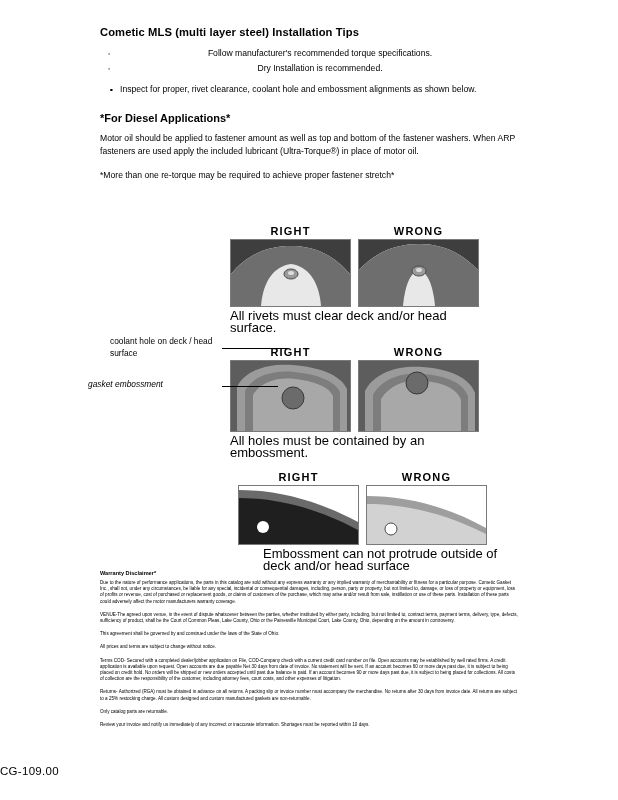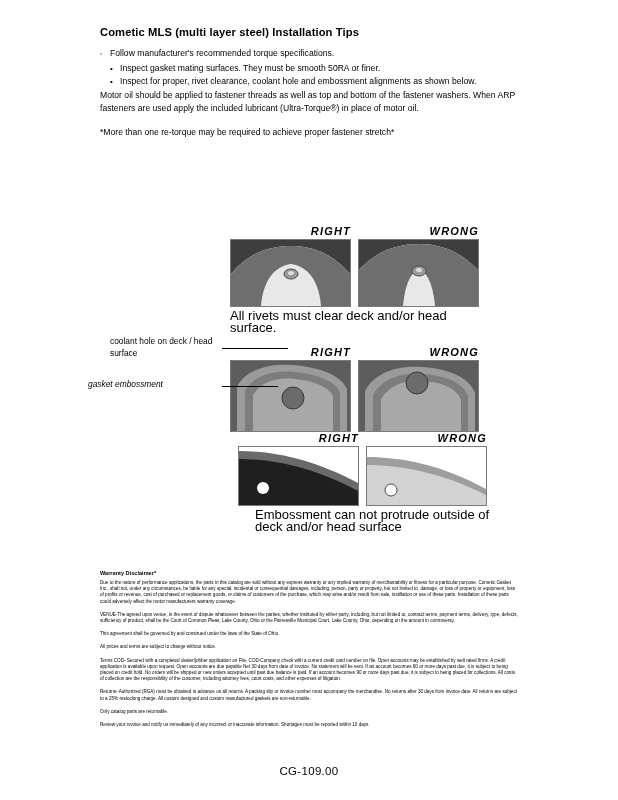--- a/index.html
+++ b/index.html
@@ -27,23 +27,24 @@
     top: 26px;
     width: 430px;
   }
   h1.title {
     font-size: 11.2px;
     font-weight: bold;
     margin: 0 0 9px 0;
     letter-spacing: 0.1px;
   }
   .bullet-list {
-    margin: 0;
+    margin: 8px;
     padding: 0;
     list-style: none;
+    text-align: center;
   }
   .bullet-list li {
     font-size: 8.6px;
     line-height: 13.5px;
     position: relative;
     padding-left: 10px;
     margin-bottom: 1px;
   }
   .bullet-list li .marker {
     position: absolute;
@@ -93,26 +94,25 @@
     width: 250px;
   }
   .fig-row {
     display: flex;
     gap: 7px;
   }
   .fig-col {
     width: 121px;
   }
   .fig-label {
-    text-align: right;
+    text-align: center;
     font-size: 11px;
     font-weight: bold;
     letter-spacing: 1.2px;
     margin-bottom: 2px;
-    font-style: italic;
   }
   .fig-box {
     width: 121px;
     border: 1px solid #7a7a7a;
     box-sizing: border-box;
     overflow: hidden;
     background: #ffffff;
   }
   .fig-box svg { display: block; }
   .fig-caption {
@@ -151,43 +151,45 @@
     font-size: 4.6px;
     line-height: 6.2px;
     margin: 0 0 7px 0;
     text-align: left;
   }
   .docnum {
     position: absolute;
     left: 0;
     top: 765px;
     width: 618px;
-    text-align: center;
+    text-align: left;
     font-size: 11.5px;
     letter-spacing: 0.3px;
   }
 </style>
 </head>
 <body>
 
 <div class="page">
 
   <div class="content">
     <h1 class="title">Cometic MLS (multi layer steel) Installation Tips</h1>
 
     <ul class="bullet-list">
       <li><span class="marker">◦</span><span>Follow manufacturer's recommended torque specifications.</span></li>
+      <li><span class="marker">◦</span><span>Dry Installation is recommended.</span></li>
     </ul>
 
     <ul class="sub-list">
-      <li><span class="marker">•</span><span>Inspect gasket mating surfaces.  They must be smooth 50RA or finer.</span></li>
+      <li><span class="marker">•</span></li>
       <li><span class="marker">•</span><span>Inspect for proper, rivet clearance, coolant hole and embossment alignments as shown below.</span></li>
     </ul>
 
-    <p class="body">Motor oil should be applied to fastener threads as well as top and bottom of the fastener washers.  When ARP fasteners are used apply the included lubricant (Ultra-Torque®) in place of motor oil.</p>
+    <h2 class="subtitle">*For Diesel Applications*</h2>
+    <p class="body">Motor oil should be applied to fastener amount as well as top and bottom of the fastener washers.  When ARP fasteners are used apply the included lubricant (Ultra-Torque®) in place of motor oil.</p>
     <p class="body last">*More than one re-torque may be required to achieve proper fastener stretch*</p>
   </div>
 
   <div class="figures">
 
     <div class="fig-row">
       <div class="fig-col">
         <div class="fig-label">RIGHT</div>
         <div class="fig-box">
           <svg width="119" height="66" viewBox="0 0 119 66">
@@ -237,20 +239,21 @@
             <rect x="0" y="0" width="119" height="70" fill="#ffffff"></rect>
             <path d="M0 0 H119 V70 H0 Z" fill="#5d5d5d"></path>
             <path d="M6 30 C16 10 42 4 64 6 C90 8 110 16 116 32 L116 70 L6 70 Z" fill="#9b9b9b"></path>
             <path d="M14 34 C24 16 46 11 65 13 C88 15 104 22 109 35 L109 70 L14 70 Z" fill="#7d7d7d"></path>
             <path d="M22 38 C32 22 50 18 66 20 C86 22 98 28 102 39 L102 70 L22 70 Z" fill="#a8a8a8"></path>
             <circle cx="58" cy="22" r="11" fill="#6b6b6b" stroke="#3a3a3a" stroke-width="1"></circle>
           </svg>
         </div>
       </div>
     </div>
+    <div class="fig-caption wide">All holes must be contained by an embossment.</div>
 
     <div class="fig-row" style="margin-left:8px;">
       <div class="fig-col">
         <div class="fig-label">RIGHT</div>
         <div class="fig-box">
           <svg width="119" height="58" viewBox="0 0 119 58">
             <rect x="0" y="0" width="119" height="58" fill="#ffffff"></rect>
             <path d="M0 6 C30 6 70 14 119 40 L119 58 L0 58 Z" fill="#1f1f1f"></path>
             <path d="M0 4 C34 4 74 12 119 36 L119 44 C74 20 34 12 0 12 Z" fill="#6a6a6a"></path>
             <circle cx="24" cy="41" r="6" fill="#ffffff"></circle>
@@ -262,21 +265,21 @@
         <div class="fig-box">
           <svg width="119" height="58" viewBox="0 0 119 58">
             <rect x="0" y="0" width="119" height="58" fill="#ffffff"></rect>
             <path d="M0 14 C34 14 76 22 119 46 L119 58 L0 58 Z" fill="#d2d2d2"></path>
             <path d="M0 10 C34 10 76 18 119 42 L119 48 C76 26 34 18 0 18 Z" fill="#9e9e9e"></path>
             <circle cx="24" cy="43" r="6" fill="#ffffff" stroke="#4a4a4a" stroke-width="1"></circle>
           </svg>
         </div>
       </div>
     </div>
-    <div class="fig-caption wide" style="margin-left:0;padding-left:25px;">Embossment can not protrude outside of deck and/or head surface</div>
+    <div class="fig-caption wide" style="margin-left:8px;padding-left:25px;">Embossment can not protrude outside of deck and/or head surface</div>
   </div>
 
   <div class="callout" style="left:110px; top:336px; width:112px;">coolant hole on deck / head surface</div>
   <div class="callout-line" style="left:222px; top:348px; width:66px;"></div>
   <div class="callout" style="left:88px; top:379px; width:134px;font-style:italic;">gasket embossment</div>
   <div class="callout-line" style="left:222px; top:386px; width:56px;"></div>
 
   <div class="warranty">
     <h3>Warranty Disclaimer*</h3>
     <p>Due to the nature of performance applications, the parts in this catalog are sold without any express warranty or any implied warranty of merchantability or fitness for a particular purpose.  Cometic Gasket Inc., shall not, under any circumstances, be liable for any special, incidental or consequential damages, including, person, party or property, but not limited to, damage, or loss of property or equipment, loss of profits or revenue, cost of purchased or replacement goods, or claims of customers of the purchase, which may arise and/or result from sale, instillation or use of these parts.  Installation of these parts could adversely affect the motor manufacturers warranty coverage.</p>

